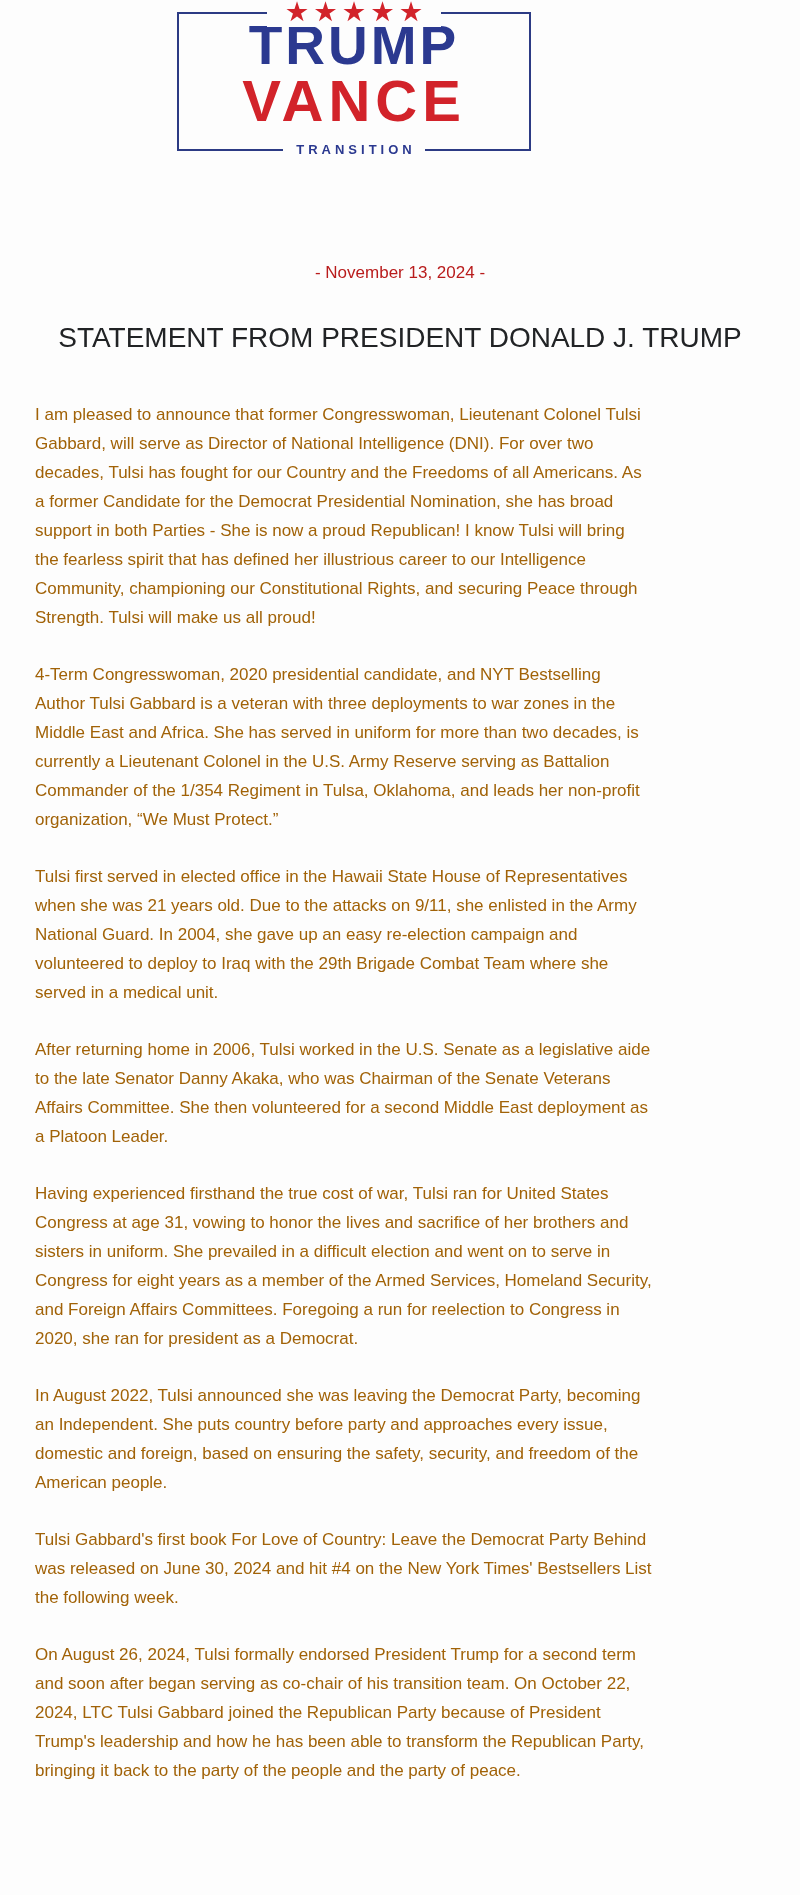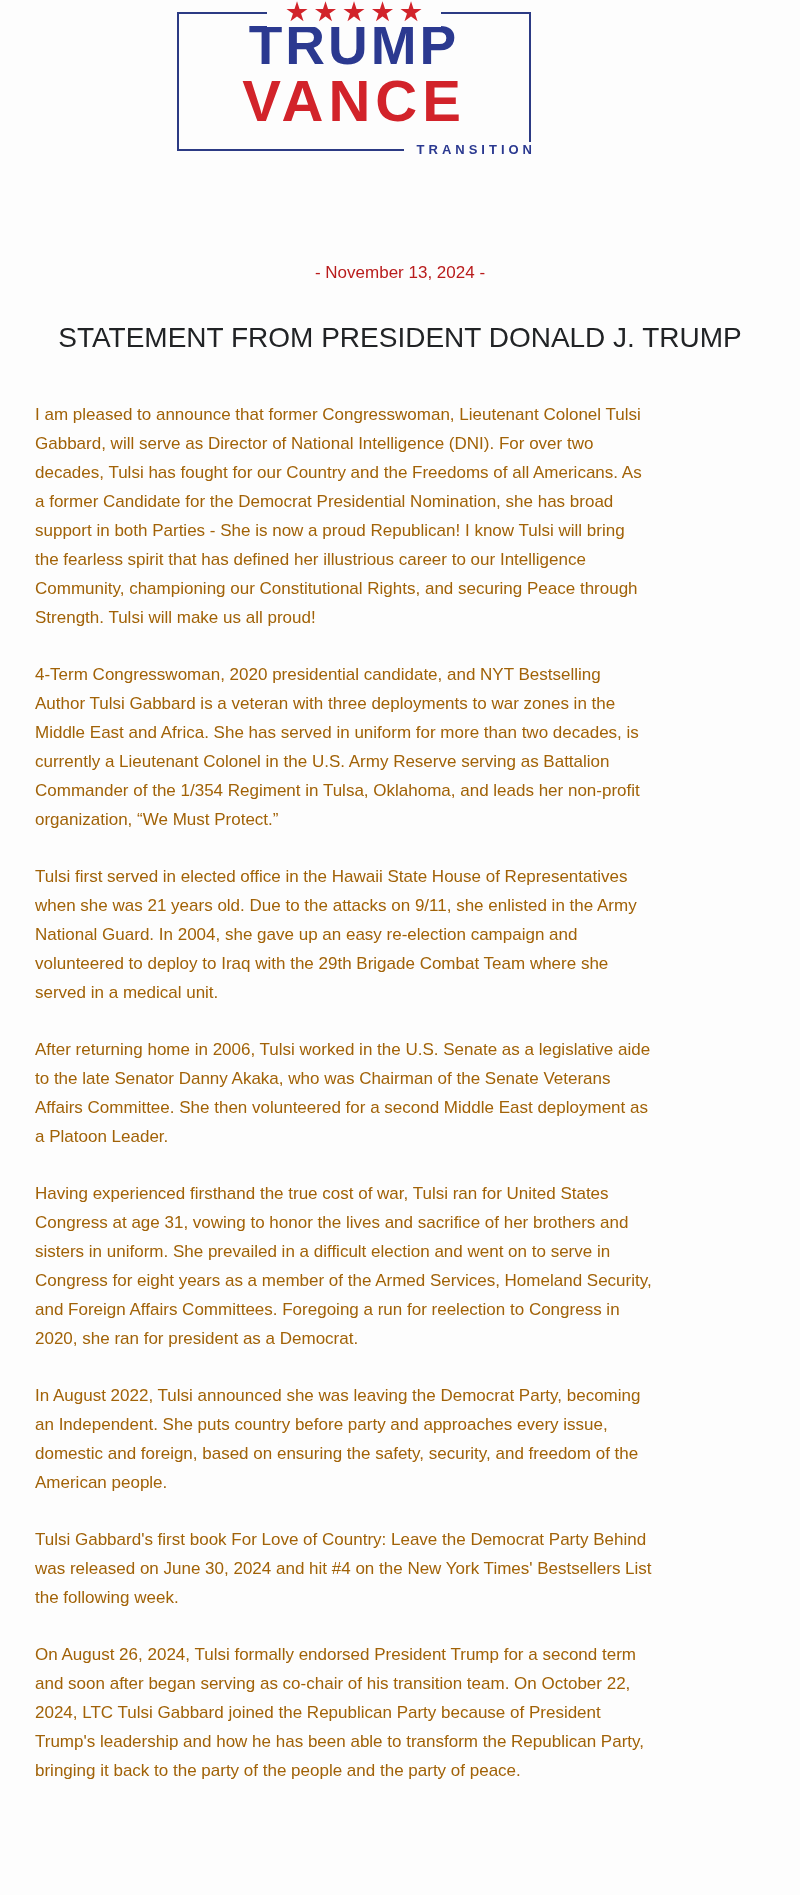--- a/index.html
+++ b/index.html
@@ -57,23 +57,23 @@
     text-align: center;
     font-size: 58px;
     line-height: 0.92;
     font-weight: bold;
     letter-spacing: 5px;
     color: #d2232a;
   }
   .transition-row {
     position: absolute;
     bottom: -9px;
-    left: 16px;
+    left: 0;
     width: 100%;
-    text-align: right;
+    text-align: center;
     line-height: 16px;
     text-decoration: underline;
   }
   .transition-row .transition-inner {
     display: inline-block;
     background: #fdfdfd;
     padding: 0 9px 0 13px;
     color: #2b3990;
     font-size: 13px;
     font-weight: bold;

